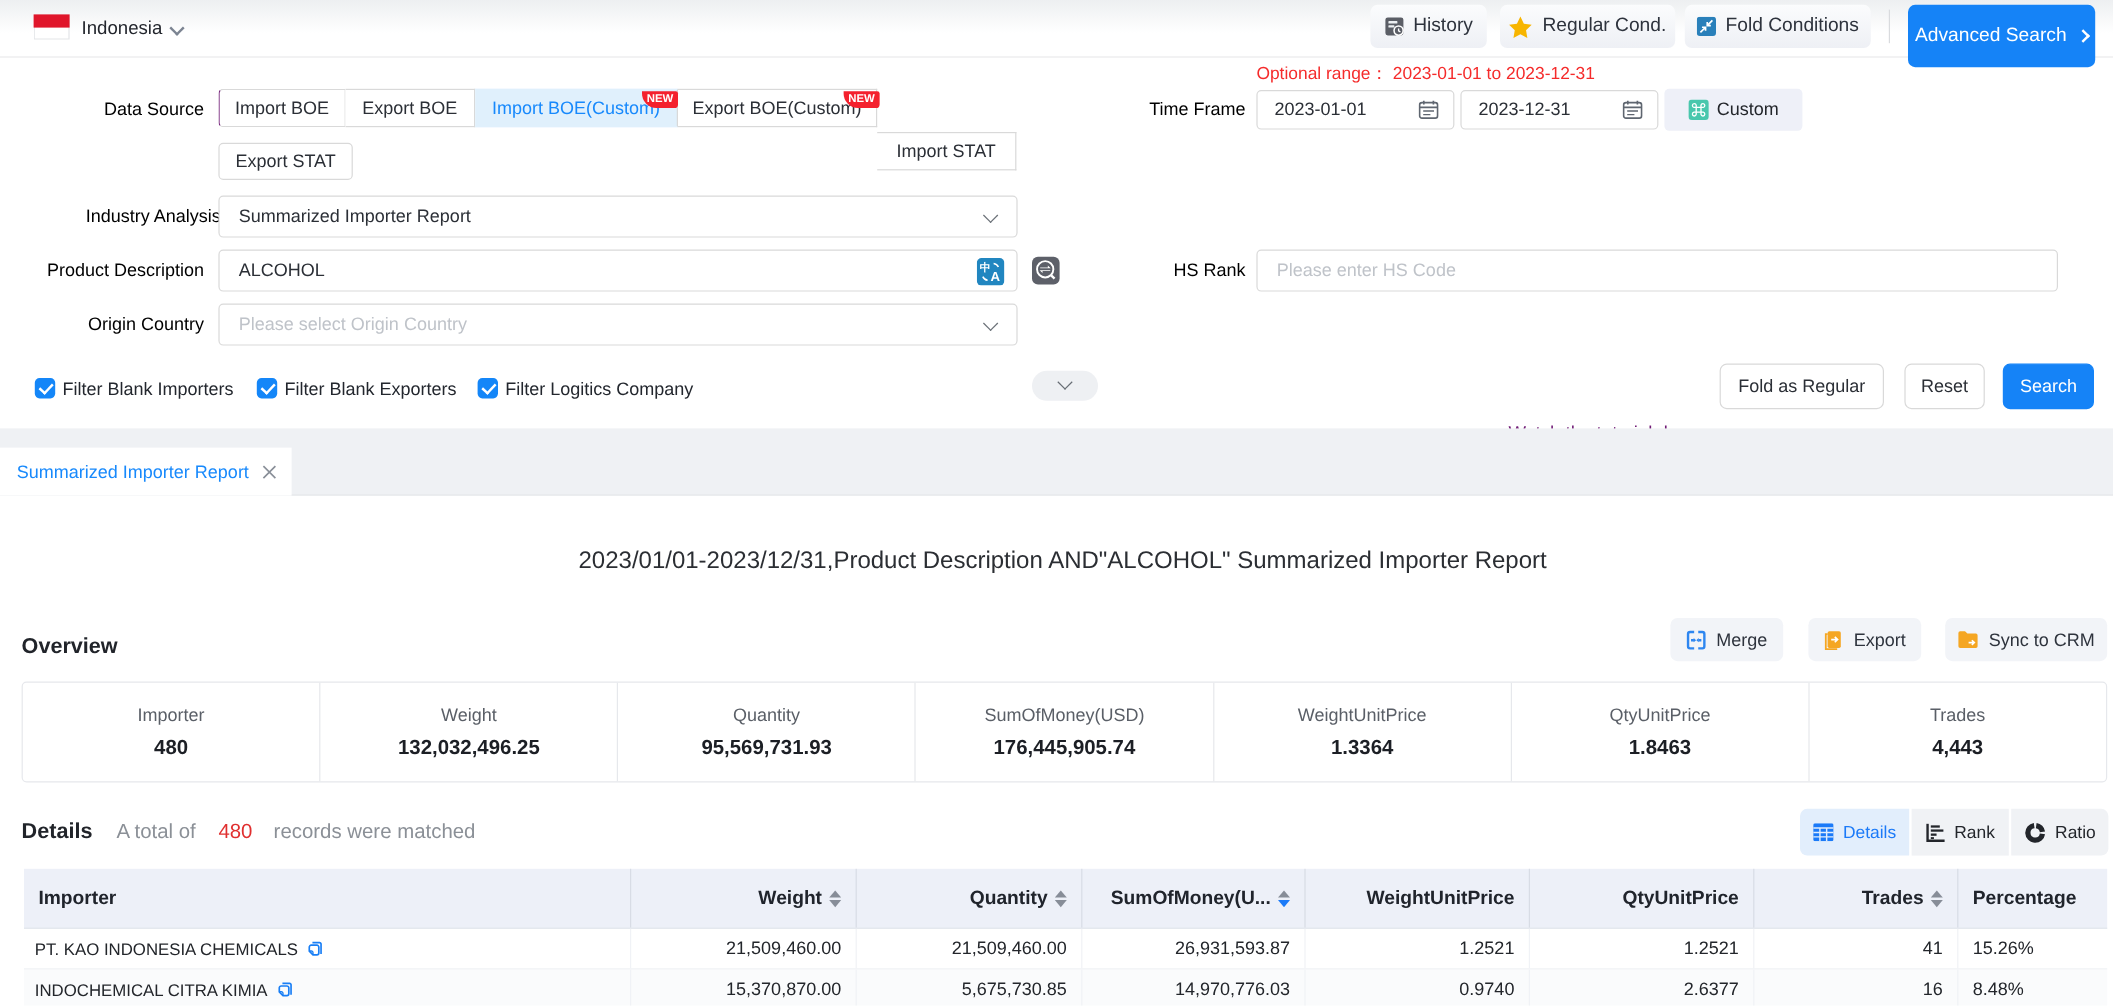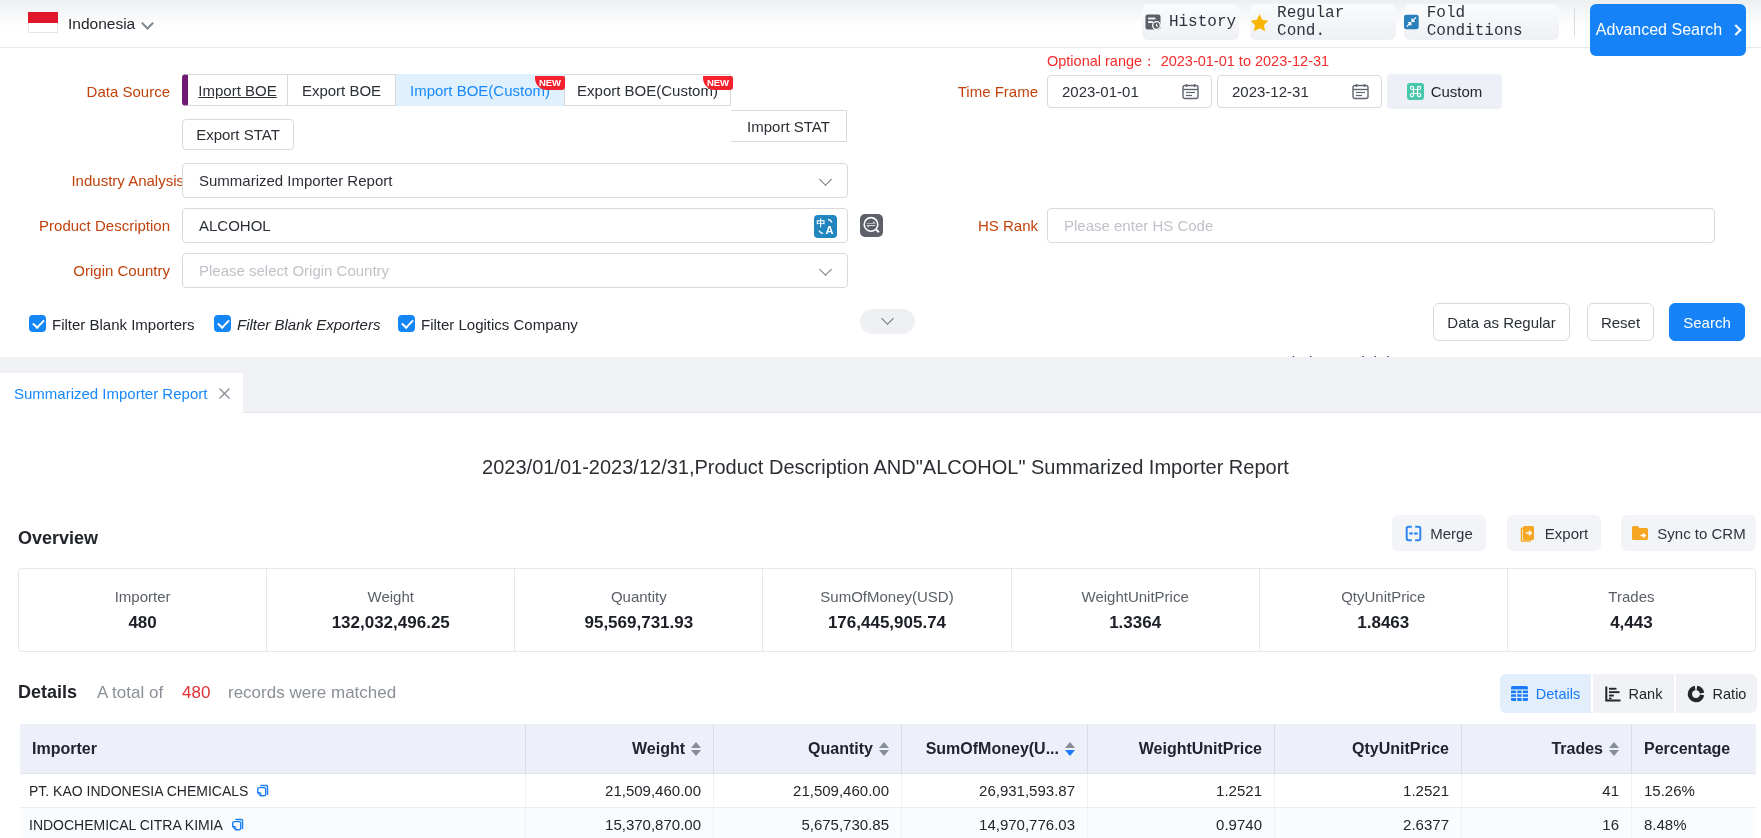--- a/index.html
+++ b/index.html
@@ -5,31 +5,31 @@
 * { margin:0; padding:0; box-sizing:border-box; }
 html,body { width:1761px; height:838px; background:#fff; font-family:"Liberation Sans", sans-serif; overflow:hidden; position:relative; }
 .abs { position:absolute; }
 
 #topbar { position:absolute; left:0; top:0; width:1761px; height:48px; background:linear-gradient(180deg,#edeff1 0%,#ffffff 58%); border-bottom:1px solid #e9eaec; }
 #flag { position:absolute; left:28px; top:12px; width:30px; height:21px; background:#fff; box-shadow:0 0 0 1px #e3e5e8 inset; }
 #flag .red { position:absolute; left:0; top:0; width:30px; height:11px; background:#e0162b; }
 #country { position:absolute; left:68px; top:15px; font-size:15.5px; color:#23262d; }
 .chev { display:inline-block; width:9px; height:9px; border-right:2px solid #7c8492; border-bottom:2px solid #7c8492; transform:rotate(45deg); }
 #country-chev { position:absolute; left:143px; top:19px; }
-.topbtn { position:absolute; top:4px; height:36px; border-radius:6px; background:linear-gradient(180deg,#fbfcfd 0%,#eef0f5 100%); color:#2e333d; font-size:16px; display:flex; align-items:center; justify-content:center; gap:8px;font-family:Liberation Mono, monospace; }
+.topbtn { position:absolute; top:4px; height:36px; border-radius:6px; background:linear-gradient(180deg,#fbfcfd 0%,#eef0f5 100%); color:#2e333d; font-size:16px; display:flex; align-items:center; justify-content:center; gap:8px; }
 #btn-history { left:1142px; width:97px; }
 #btn-regular { left:1250px; width:146px; }
 #btn-fold { left:1404px; width:155px; }
 #topdiv { position:absolute; left:1574px; top:8px; width:1px; height:28px; background:#d9dbde; }
 #btn-adv { position:absolute; left:1590px; top:4px; width:156px; height:52px; border-radius:6px; background:#1583f7; color:#fff; font-size:16px; display:flex; align-items:center; justify-content:center; gap:8px; }
 
-.flabel { position:absolute; font-size:15px; color:#c2410c; text-align:right; width:160px; }
+.flabel { position:absolute; font-size:15px; color:#000000; text-align:right; width:160px; }
 .seg { position:absolute; left:182px; top:74px; display:flex; }
 .seg .sbtn { height:32px; border:1px solid #d9d9d9; border-left:none; background:#fff; color:#2b2f36; font-size:15px; display:flex; align-items:center; justify-content:center; position:relative; }
-.seg .sbtn:first-child { border-left:6px solid #701a75; border-radius:4px 0 0 4px;text-decoration:underline; }
+.seg .sbtn:first-child { border-left:1px solid #701a75; border-radius:4px 0 0 4px; }
 .seg .sbtn.sel { background:#e0f0fc; color:#1789fc; border-color:#e0f0fc; border-right-color:#d9d9d9; }
 .newbadge { position:absolute; top:1px; right:-3px; width:30px; height:14px; background:#f4212e; color:#fff; font-size:9.5px; font-weight:bold; line-height:13px; text-align:center; border-radius:0 2px 3px 12px; z-index:3; }
 .sel .newbadge { right:-1px; }
 #exportstat { position:absolute; left:182px; top:119px; width:112px; height:31px; border:1px solid #d9d9d9; border-radius:4px; background:#fff; color:#2b2f36; font-size:15px; display:flex; align-items:center; justify-content:center; }
 .input { position:absolute; border:1px solid #d9d9d9; border-radius:4px; background:#fff; font-size:15px; color:#2b2f36; display:flex; align-items:center; }
 .ph { color:#bfc3c9; }
 .selchev { position:absolute; right:17px; top:11px; width:9px; height:9px; border-right:1.6px solid #6a7077; border-bottom:1.6px solid #6a7077; transform:rotate(45deg); }
 
 .cb { position:absolute; width:17px; height:17px; background:#1486f8; border-radius:4px; }
 .cb:after { content:""; position:absolute; left:5.5px; top:2.2px; width:4.6px; height:9px; border-right:2.4px solid #fff; border-bottom:2.4px solid #fff; transform:rotate(43deg); }
@@ -164,27 +164,27 @@
     </svg>
 </div>
 
 <div class="input ph" style="left:1047px; top:208px; width:668px; height:35px; padding-left:16px;">Please enter HS Code</div>
 
 <div class="input ph" style="left:182px; top:253px; width:666px; height:35px; padding-left:16px;">Please select Origin Country<span class="selchev"></span></div>
 
 <span class="cb" style="left:29px; top:315px;"></span>
 <span class="cblabel" style="left:52px; top:316px;">Filter Blank Importers</span>
 <span class="cb" style="left:214px; top:315px;"></span>
-<span class="cblabel" style="left:237px; top:316px;font-style:italic;">Filter Blank Exporters</span>
+<span class="cblabel" style="left:237px; top:316px;">Filter Blank Exporters</span>
 <span class="cb" style="left:398px; top:315px;"></span>
 <span class="cblabel" style="left:421px; top:316px;">Filter Logitics Company</span>
 <div class="abs" style="left:860px; top:309px; width:55px; height:25px; background:#eef0f3; border-radius:13px; text-align:center;"><span class="chev" style="width:9px;height:9px;border-color:#676d74;border-width:1.7px;margin-top:4.5px;"></span></div>
 
 <div class="abs" style="left:1257px; top:315px; font-size:15.5px; color:#701a75;margin-top:38px;">Watch the tutorial demo</div>
-<div class="obtn" style="left:1433px; width:137px;">Data as Regular</div>
+<div class="obtn" style="left:1433px; width:137px;">Fold as Regular</div>
 <div class="obtn" style="left:1587px; width:67px;">Reset</div>
 <div class="obtn" style="left:1669px; width:76px; background:#1583f7; border-color:#1583f7; color:#fff;">Search</div>
 
 <div id="strip">
   <div id="tab">
       <span class="t">Summarized Importer Report</span>
     <svg width="13" height="13" viewBox="0 0 13 13" style="margin-left:11px;">
         <path d="M1.5 1.5 L11.5 11.5 M11.5 1.5 L1.5 11.5" stroke="#8a9099" stroke-width="1.4"></path>
       </svg>
   </div>

